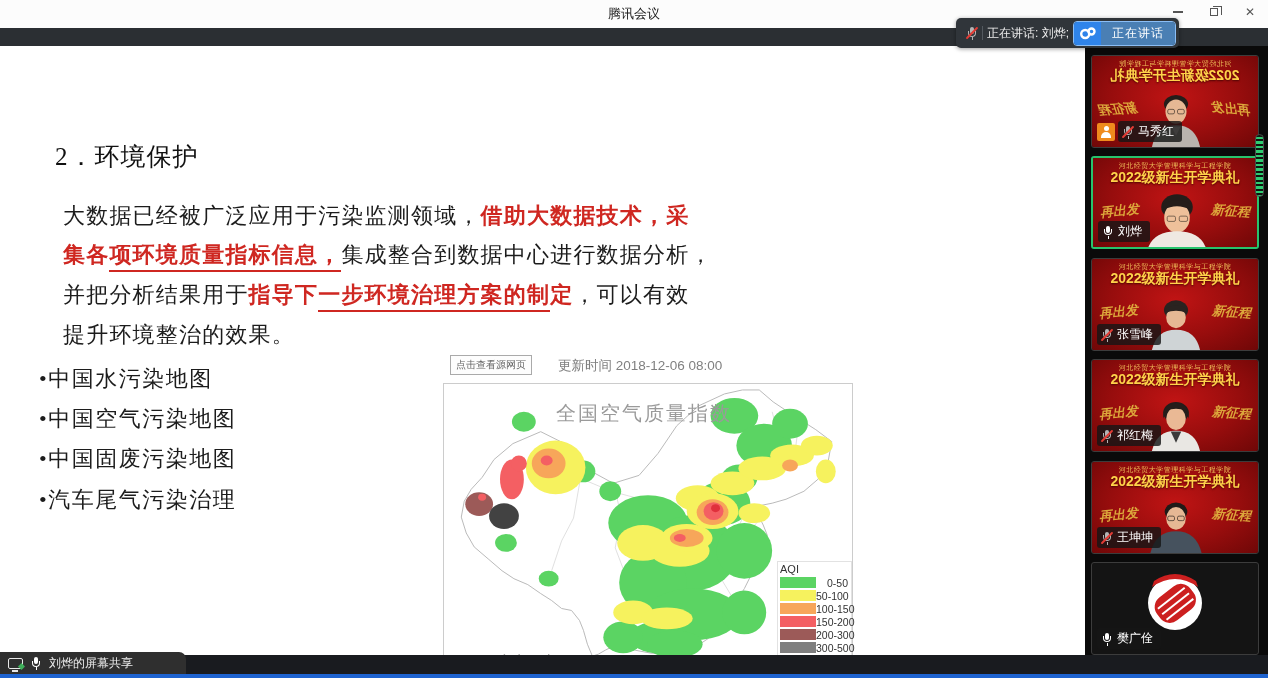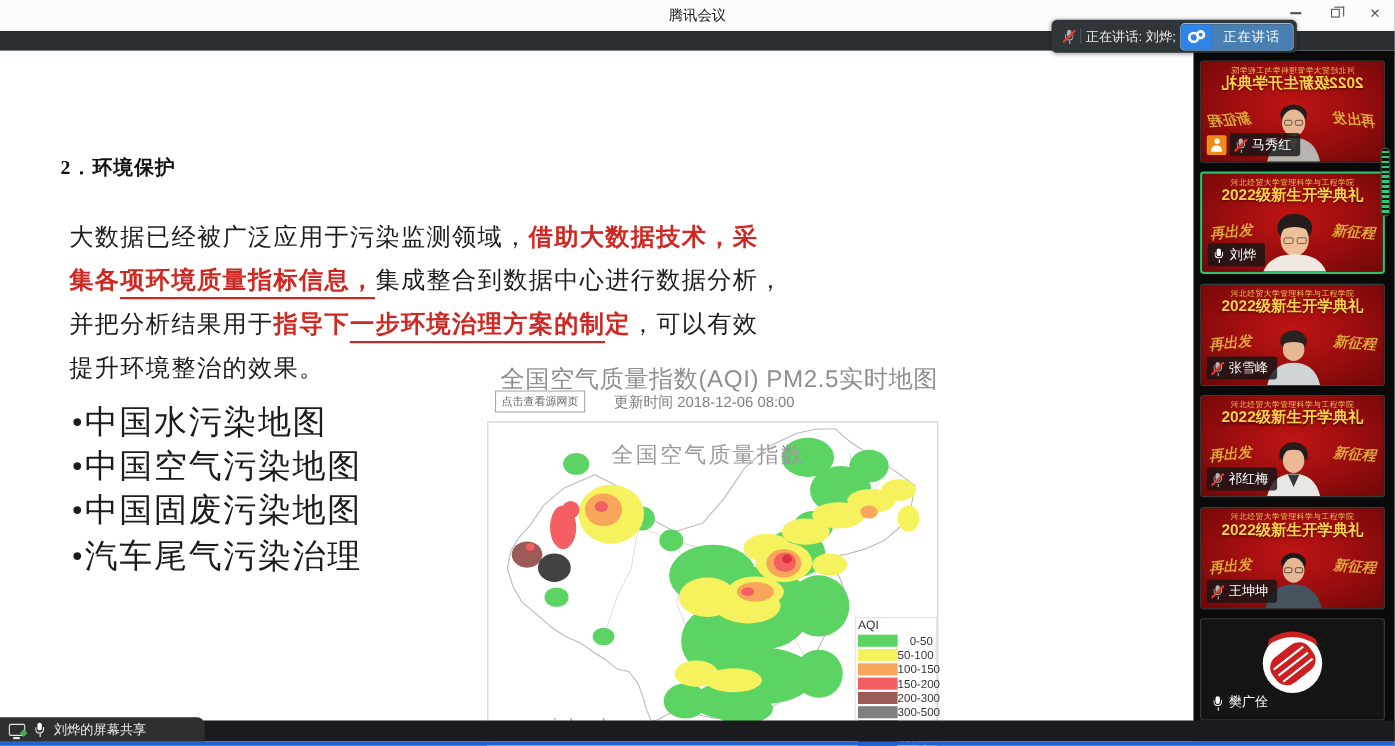--- a/index.html
+++ b/index.html
@@ -35,25 +35,25 @@
   .mic .stem { position:absolute; left:5.5px; top:11px; width:1.4px; height:3px; background:#fff; }
   .mic .slash { display:none; position:absolute; left:5px; top:-1px; width:2px; height:16px; background:#e23b34; transform:rotate(45deg); border-radius:1px; }
   .mic.gray .cap,.mic.gray .stem { background:#b4b4b4; }
   .mic.gray .bow { border-color:#b4b4b4; }
   .mic.gray .slash,.muted .mic .slash { display:block; }
   .muted .mic .cap,.muted .mic .stem { background:#b4b4b4; }
   .muted .mic .bow { border-color:#b4b4b4; }
 
   
   .slide { position:absolute; left:0; top:46px; width:1085px; height:609px; background:#fff; font-family:"Liberation Serif", serif; }
-  .slide-title { position:absolute; left:55px; top:94px; font-size:18px; font-weight:bold; color:#111; letter-spacing:1px; }
+  .slide-title { position:absolute; left:55px; top:94px; font-size:25px; font-weight:normal; color:#111; letter-spacing:1px; }
   .pline { position:absolute; left:63px; font-size:22px; color:#1c1c1c; letter-spacing:1.2px; white-space:nowrap; }
   .red { color:#cf2721; font-weight:bold; }
   .uline { border-bottom:2.5px solid #cf2721; padding-bottom:3px; }
-  .bullet { position:absolute; left:65px; font-size:30px; color:#1c1c1c; letter-spacing:1.5px; }
+  .bullet { position:absolute; left:39px; font-size:22px; color:#1c1c1c; letter-spacing:1.5px; }
 
   
   .fig-title { position:absolute; left:455px; top:284px; font-size:22px; color:#8f8f8f; font-family:"Liberation Sans", sans-serif; letter-spacing:.5px; }
   .src-btn { position:absolute; left:450px; top:309px; font-size:10px; color:#666; border:1px solid #aaa; background:#fdfdfd; padding:2px 5px; font-family:"Liberation Sans", sans-serif; cursor:pointer; }
   .updated { position:absolute; left:558px; top:311px; font-size:13.5px; color:#808080; font-family:"Liberation Sans", sans-serif; }
   .map-box { position:absolute; left:443px; top:337px; width:410px; height:296px; background:#fff; border:1px solid #ccc; }
   .map-title { position:absolute; left:0; width:400px; top:16px; text-align:center; font-size:20px; color:#9a9a9a; letter-spacing:2px; font-family:"Liberation Sans", sans-serif; }
   .watermark { position:absolute; left:12px; bottom:10px; font-size:15px; color:#a6a6a6; font-family:"Liberation Sans", sans-serif; letter-spacing:.5px; }
   .legend { position:absolute; left:333px; top:177px; width:75px; background:#fff; border:1px solid #e2e2e2; padding:1px 2px 2px 2px; font-family:"Liberation Sans", sans-serif; }
   .legend .lg-header { font-size:11px; color:#333; padding:0 6px 1px 0; }
@@ -145,21 +145,20 @@
     </div>
     <div class="pline" style="top:274px">
       <span>提升环境整治的效果。</span>
     </div>
 
     <div class="bullet" style="top:318px">•中国水污染地图</div>
     <div class="bullet" style="top:358px">•中国空气污染地图</div>
     <div class="bullet" style="top:398px">•中国固废污染地图</div>
     <div class="bullet" style="top:439px">•汽车尾气污染治理</div>
 
-    <div class="fig-title">全国空气质量指数(AQI) PM2.5实时地图</div>
     <div class="src-btn">点击查看源网页</div>
     <div class="updated">更新时间 2018-12-06 08:00</div>
 
     <div class="map-box">
       <svg width="408" height="294" viewBox="0 0 410 296">
 
         <path d="M69,60 L97,48 L127,63 L148,88 L170,100 L196,92 L215,70 L234,42 L256,22 L282,10 L300,6 L317,6 L331,18 L352,32 L374,46 L390,58 L386,80 L376,96 L362,108 L344,116 L330,120 L310,124 L316,132 L321,142 L325,152 L320,170 L312,186 L302,206 L292,222 L280,240 L266,256 L254,264 L240,270 L224,272 L208,271 L192,268 L178,261 L170,264 L162,268 L155,272 L149,274 L144,262 L140,248 L136,238 L128,228 L118,226 L108,218 L97,211 L84,202 L70,196 L58,188 L44,176 L30,164 L22,150 L17,134 L20,118 L27,106 L38,94 L50,76 Z" fill="#ffffff" stroke="#b9b9b9" stroke-width="1" stroke-linejoin="round"></path>
         <ellipse cx="235" cy="277" rx="8" ry="6" fill="#fff" stroke="#b9b9b9" stroke-width="0.8"></ellipse>
         <ellipse cx="312" cy="232" rx="5" ry="9" fill="#fff" stroke="#b9b9b9" stroke-width="0.8" transform="rotate(18 312 232)"></ellipse>
 

